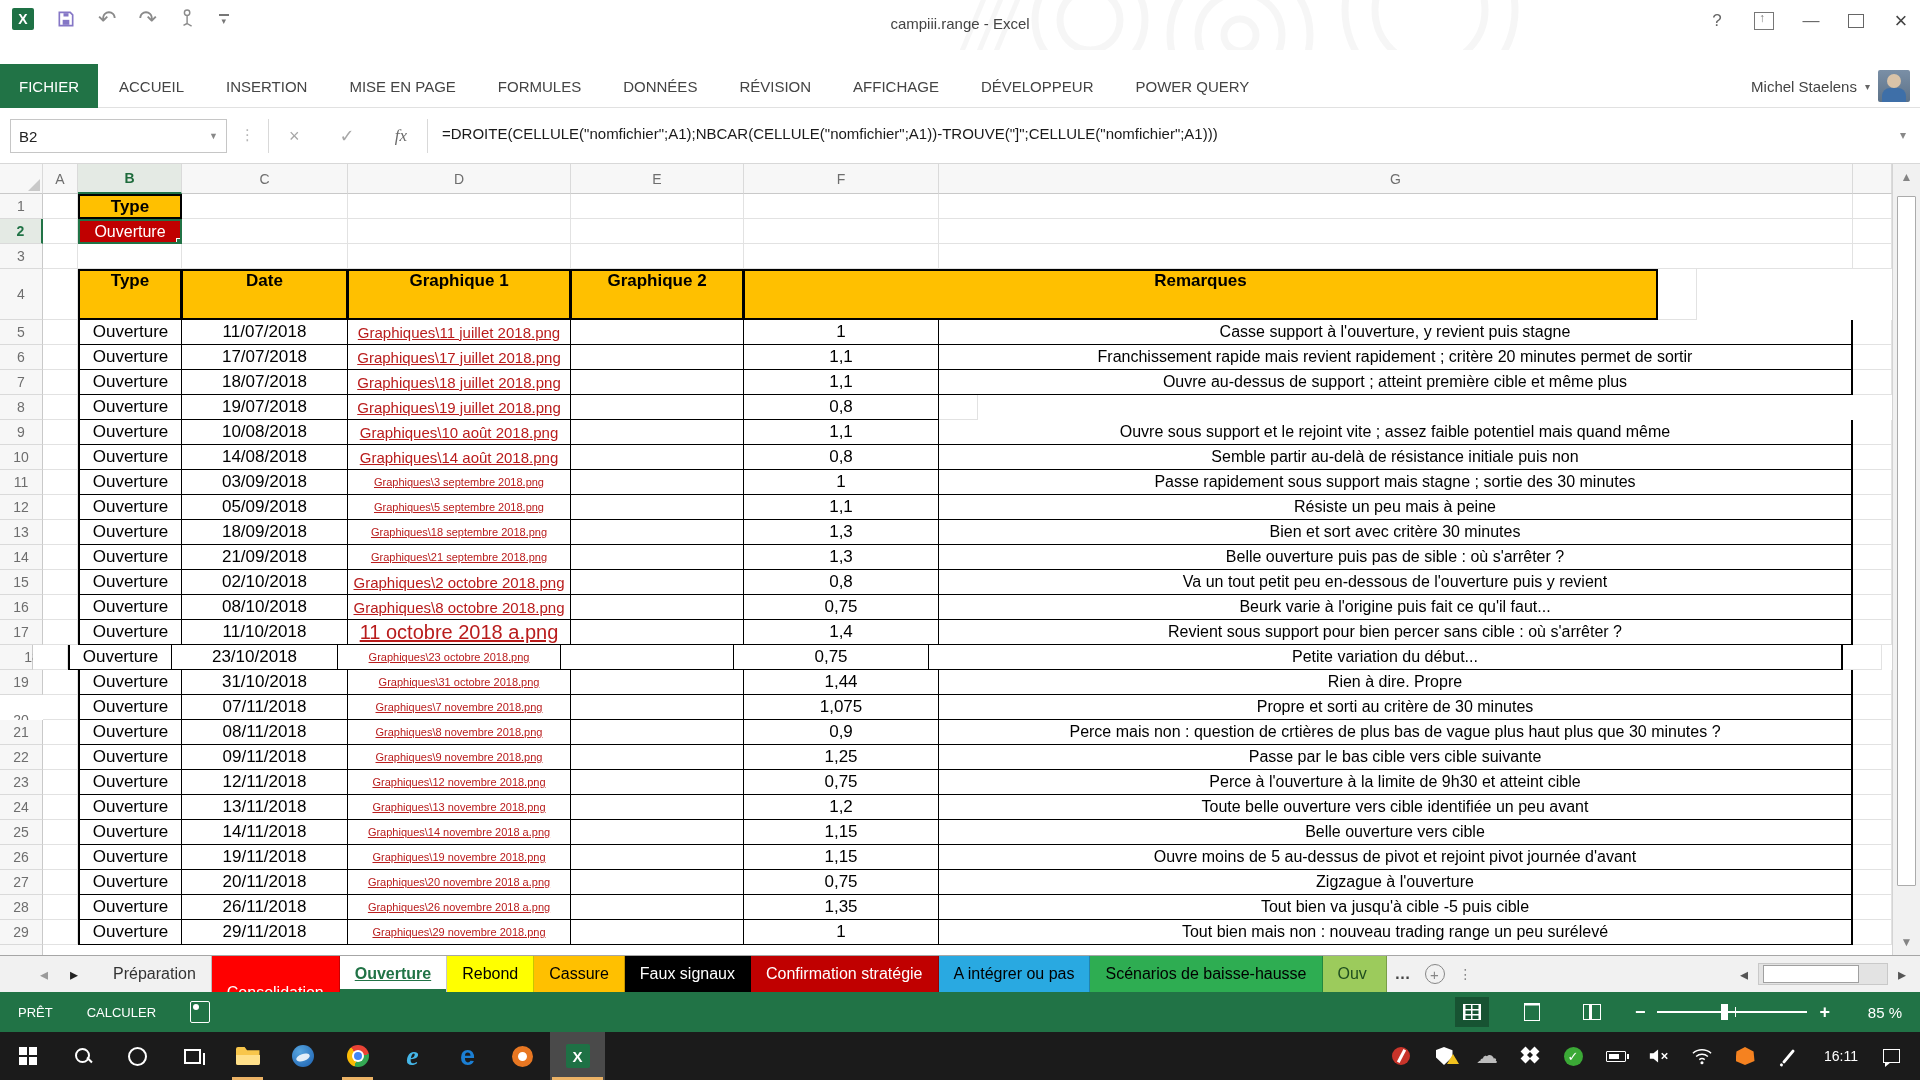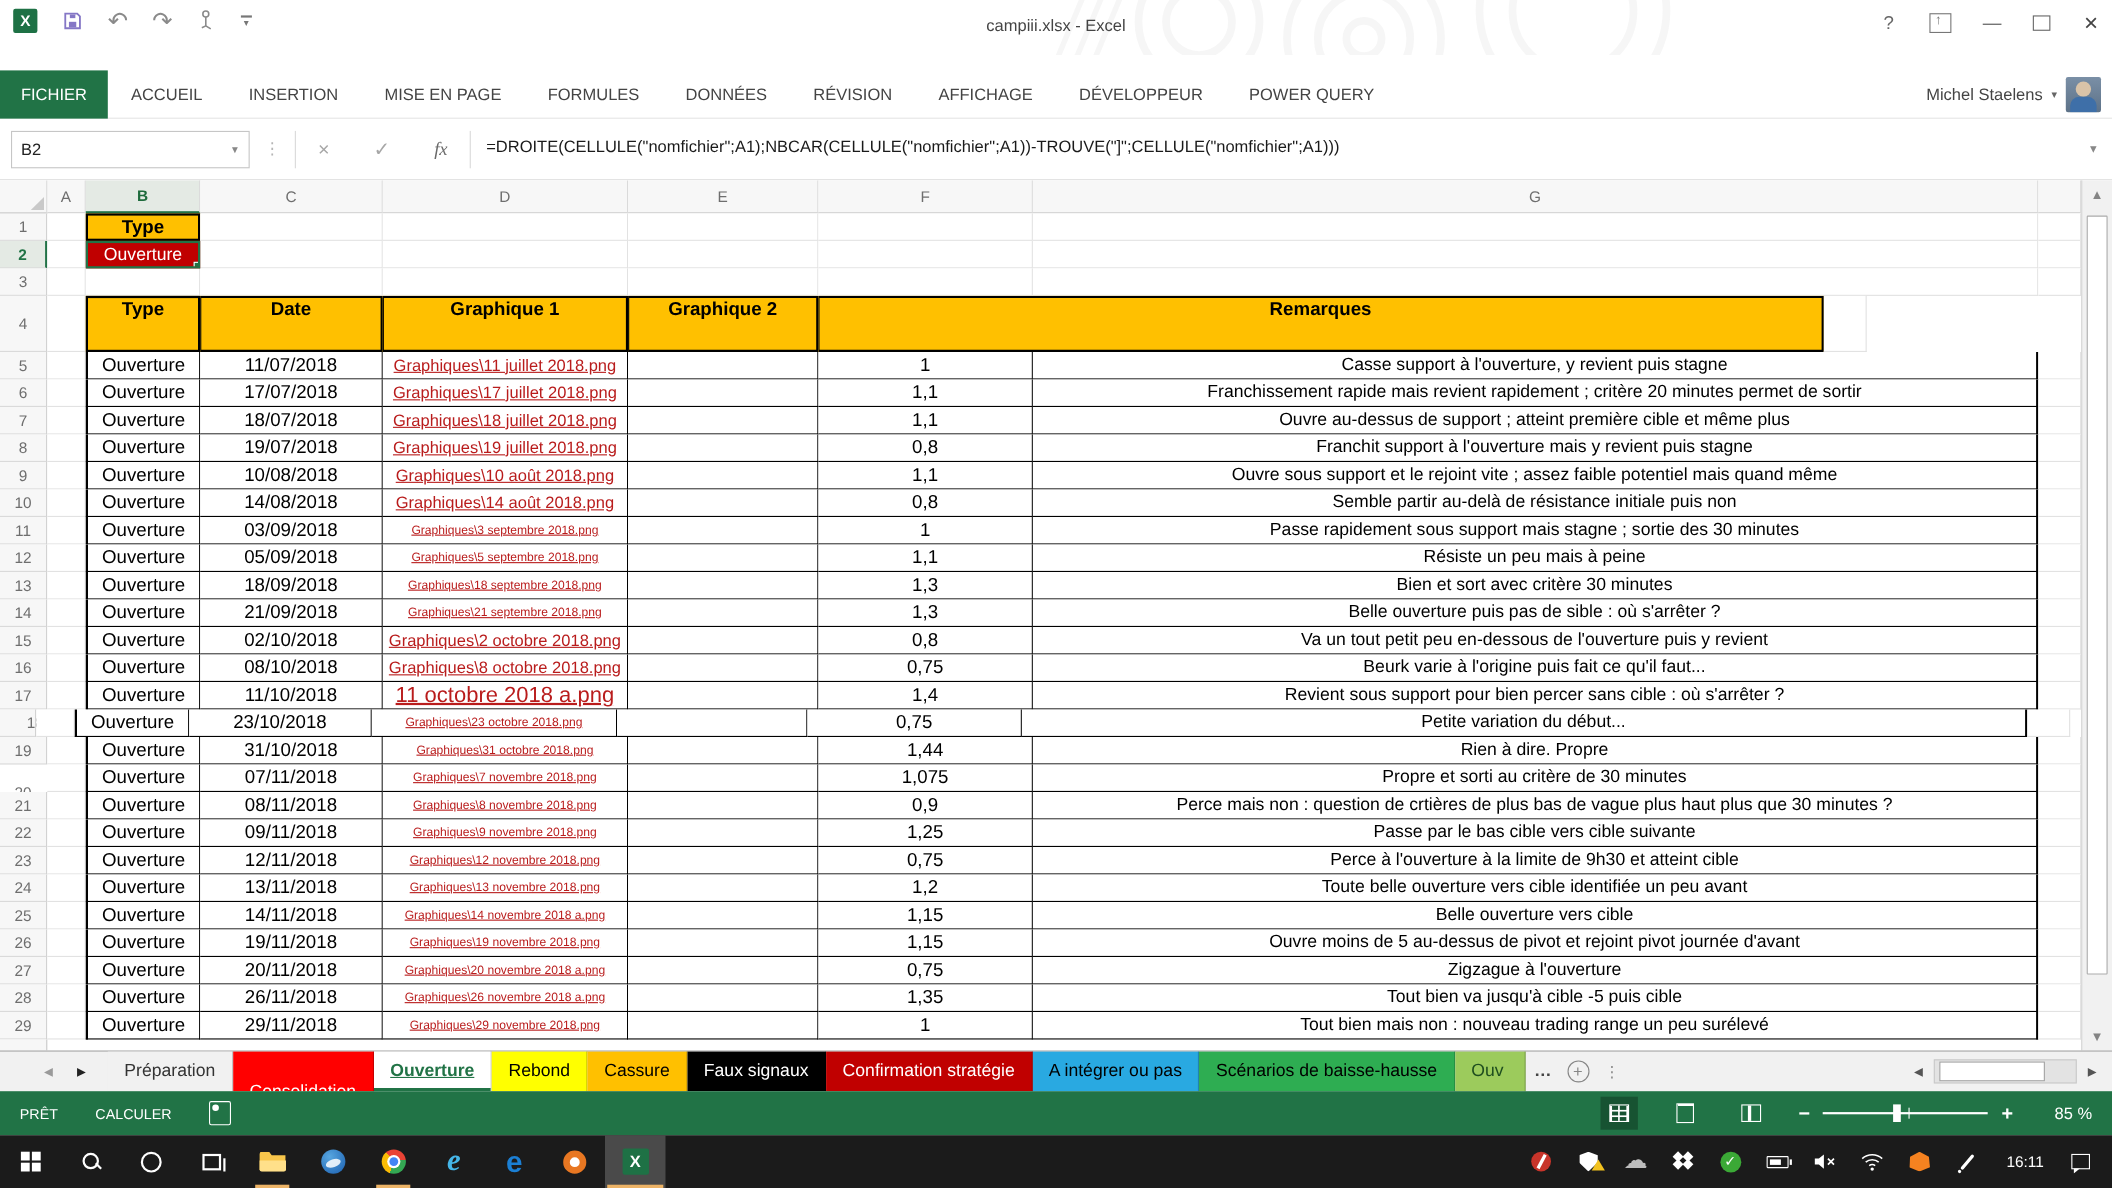--- a/index.html
+++ b/index.html
@@ -191,21 +191,21 @@
       <svg width="18" height="20" viewBox="0 0 20 22">
         <circle cx="9" cy="4" r="3" fill="none" stroke="#8a8a8a" stroke-width="1.6"></circle>
         <path d="M9 7v9M9 16l-4 2M9 16l5 3" stroke="#8a8a8a" stroke-width="1.6" fill="none"></path>
         <path d="M16 10l3 0" stroke="#8a8a8a" stroke-width="0"></path>
       </svg>
       <div class="qat-cust">
           <span class="bar"></span>
           <span>▾</span>
         </div>
     </div>
-    <div class="win-title">campiii.xlsx - Excel</div>
+    <div class="win-title">campiii.range - Excel</div>
     <div class="win-controls">
       <div class="wc">?</div>
       <div class="ribbon-opt"></div>
       <div class="wc">—</div>
       <div class="restore"></div>
       <div class="wc" style="font-size:22px;color:#444;">×</div>
     </div>
   </div>
 
   <div class="ribbonrow">
@@ -341,21 +341,20 @@
         <div class="grow">
           <div class="rn" style="width: 43px;">8</div>
           <div class="cell" style="width: 35px;"></div>
           <div class="cell tcell first" style="width: 104px;">Ouverture</div>
           <div class="cell tcell" style="width: 166px;">19/07/2018</div>
           <div class="cell tcell" style="width: 223px;">
             <a class="lnk lg">Graphiques\19 juillet 2018.png</a>
           </div>
           <div class="cell tcell" style="width: 173px;"></div>
           <div class="cell tcell pot" style="width: 195px;">0,8</div>
-          <div class="cell tcell last remark" style="width: 914px;">Franchit support à l'ouverture mais y revient puis stagne</div>
           <div class="cell" style="width: 39px;"></div>
         </div>
         <div class="grow">
           <div class="rn" style="width: 43px;">9</div>
           <div class="cell" style="width: 35px;"></div>
           <div class="cell tcell first" style="width: 104px;">Ouverture</div>
           <div class="cell tcell" style="width: 166px;">10/08/2018</div>
           <div class="cell tcell" style="width: 223px;">
             <a class="lnk lg">Graphiques\10 août 2018.png</a>
           </div>

